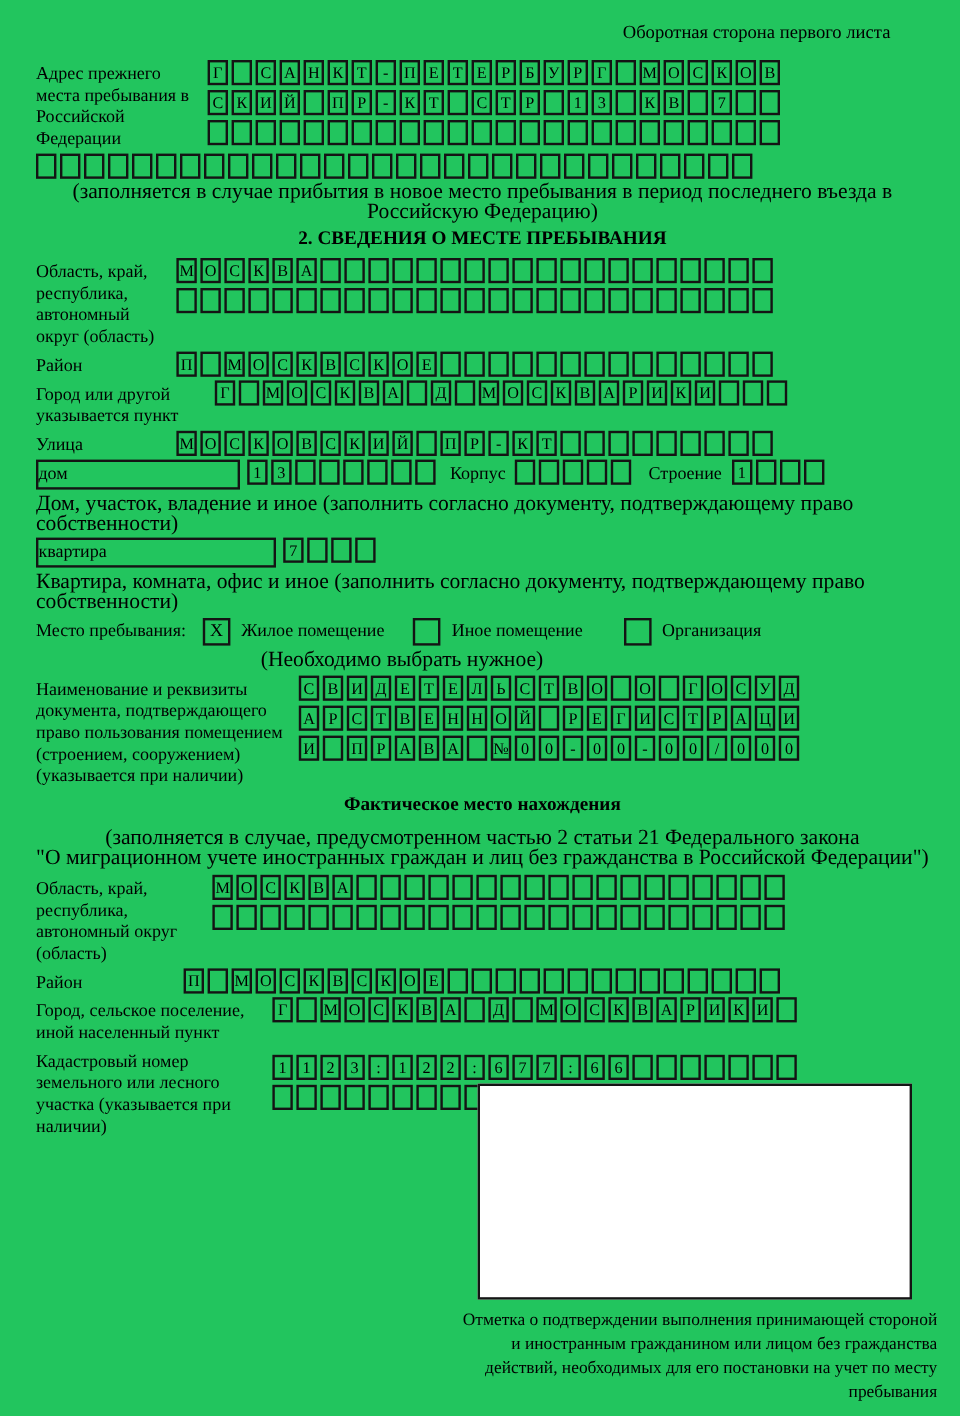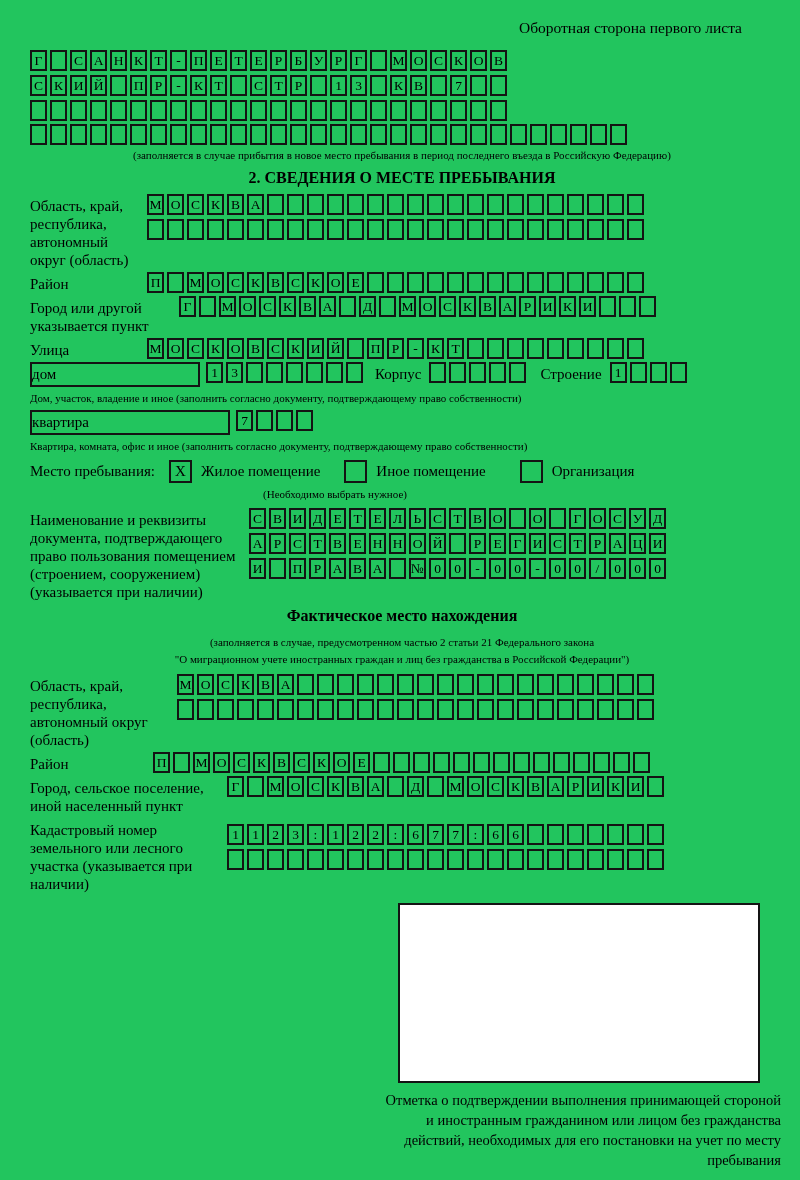--- a/index.html
+++ b/index.html
@@ -7,21 +7,21 @@
   body{width:800px;height:1180px;font-family:"Liberation Serif",serif;color:#000}
   .sheet{position:relative;width:800px;height:1180px;padding:18px 26px 0 30px;overflow:hidden;background:#22c55e}
   .header{text-align:right;font-size:15.5px;line-height:19px;padding-right:32px;margin-bottom:13px}
   .frow{display:flex;align-items:flex-start;margin-bottom:3px}
   .flabel{font-size:15px;line-height:18px;flex:0 0 auto;padding-top:3px}
   .w143{width:143px}.w117{width:117px}.w149{width:149px}.w219{width:219px}
   .w147{width:147px}.w123{width:123px}.w197{width:197px}
   .cellcol{display:flex;flex-direction:column;gap:4px}
   .cells{display:flex;gap:3px}
   .cell{flex:0 0 auto;width:17px;height:21px;border:2px solid #141414;font-size:13.5px;line-height:18px;text-align:center;overflow:hidden;font-family:"Liberation Serif",serif}
-  .note{font-size:11px;line-height:17px}
+  .note{font-size:18px;line-height:17px}
   .note-c{text-align:center}
   .title{font-weight:bold;text-align:center;font-size:16px;line-height:20px;margin:4px 0 6px 0}
   .labelbox{border:2px solid #141414;height:25px;text-align:left;font-size:15px;line-height:21px;flex:0 0 auto}
   .hbox{width:170px}
   .abox{width:200px}
   .sidelbl{font-size:15px;line-height:25px;flex:0 0 auto}
   .cb{width:23px;height:23px;border:2px solid #141414;text-align:center;font-size:15px;line-height:19px;flex:0 0 auto}
   .stayrow{display:flex;align-items:center;margin-bottom:2px}
   .stay-opt-label{font-size:15px;margin:0 0 0 9px}
   .gap6{margin-left:6px}
@@ -31,20 +31,21 @@
   .mt6{margin-top:6px}
 </style>
 </head>
 <body>
 
 <div class="sheet">
 
   <div class="header">Оборотная сторона первого листа</div>
 
   <div class="frow">
+    <div class="flabel w143">Адрес прежнего места пребывания в Российской Федерации</div>
     <div class="cellcol">
       <div class="cells">
           <span class="cell">Г</span>
           <span class="cell"></span>
           <span class="cell">С</span>
           <span class="cell">А</span>
           <span class="cell">Н</span>
           <span class="cell">К</span>
           <span class="cell">Т</span>
           <span class="cell">-</span>

